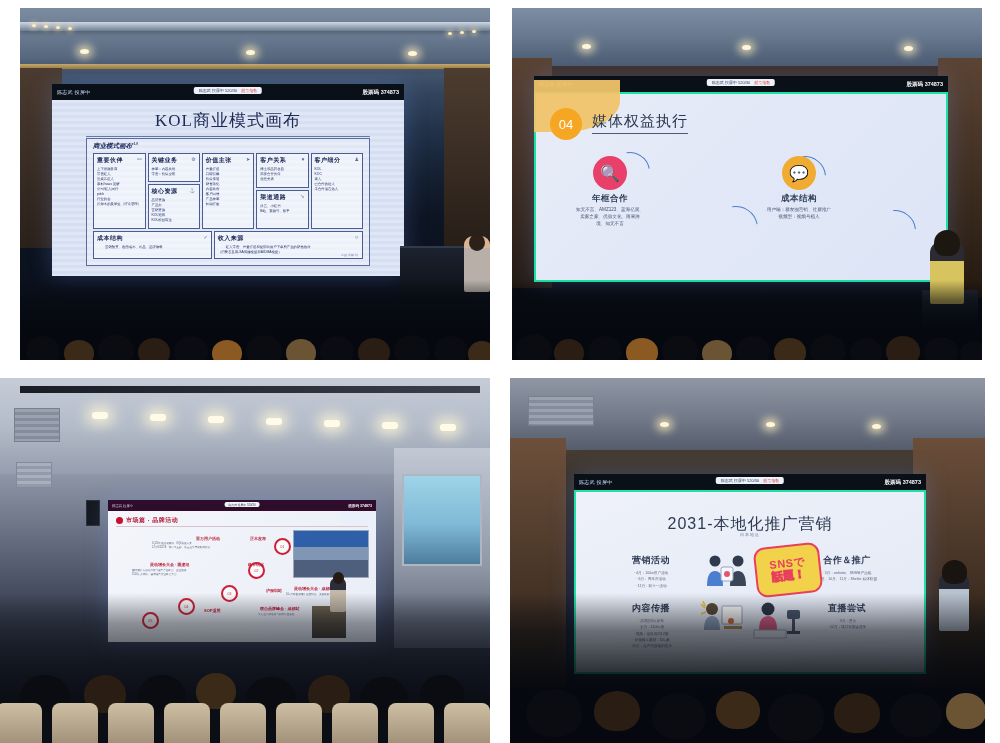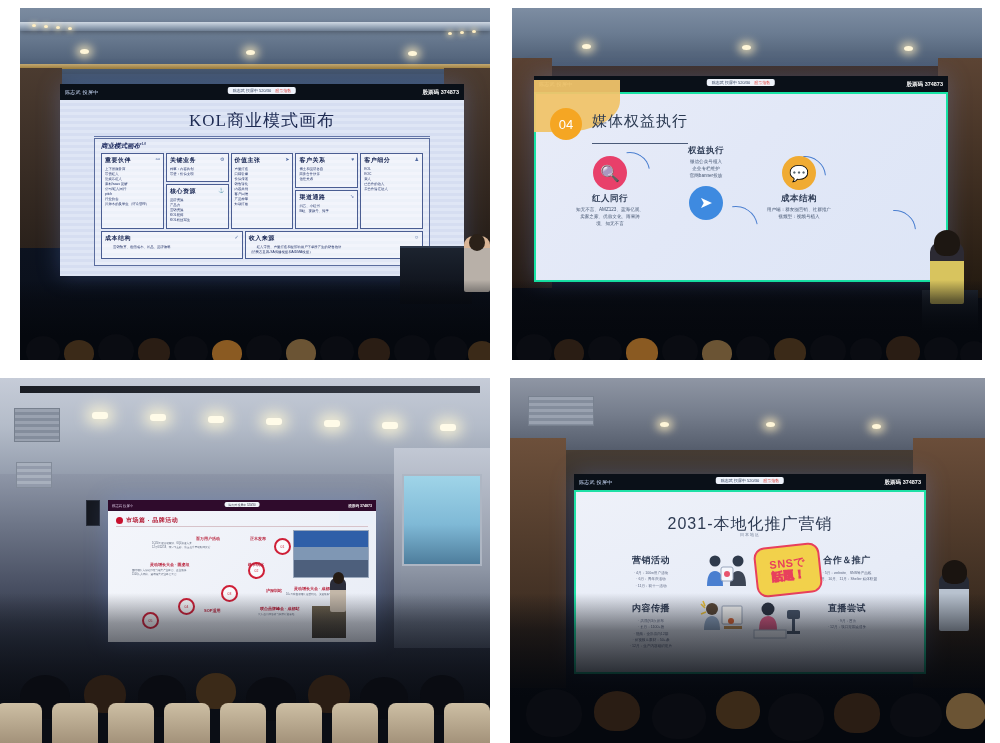--- a/index.html
+++ b/index.html
@@ -50,21 +50,21 @@
   .wall-right1{
     position:absolute;right:0;top:60px;width:46px;height:190px;
     background:linear-gradient(180deg,#4d3c30,#241c16);
   }
 
   
   .screen {
     position:absolute; background:#0b0f1a; overflow:hidden;
     box-shadow: 0 0 22px rgba(120,160,255,.25);
   }
-  #screen1 { left:40px; top:76px; width:404px; height:192px; }
+  #screen1 { left:32px; top:76px; width:352px; height:192px; }
   .scr-topbar {
     position:absolute;left:0;top:0;width:100%;height:16px;
     background:#0a1018; display:flex; align-items:center;
     justify-content:space-between; padding:0 5px;
   }
   .scr-user { font-size:5px; color:#cfe0ff; letter-spacing:.3px; white-space:nowrap;}
   .scr-stock{ font-size:5.5px; color:#ffffff; font-weight:bold; white-space:nowrap;}
   .scr-pill{
     position:absolute; left:50%; transform:translateX(-50%); top:2.5px;
     background:#eef3fb; border-radius:2px; padding:1px 5px;
@@ -179,21 +179,21 @@
     position:absolute;left:-12px;top:-14px;width:96px;height:52px;
     background:#f0c46a;border-radius:0 0 60% 0; opacity:.95;
   }
   .s2-badge{
     position:absolute;left:14px;top:14px;width:32px;height:32px;border-radius:50%;
     background:#f5a623;color:#fff;font-size:13px;display:flex;
     align-items:center;justify-content:center;font-family:"Liberation Sans",sans-serif;
   }
   .s2-title{
     position:absolute;left:56px;top:18px;font-size:15px;color:#2b3a52;
-    border-bottom:1.5px solid #4a5a78;padding-bottom:12px; letter-spacing:1px;
+    border-bottom:1.5px solid #4a5a78;padding-bottom:2px; letter-spacing:1px;
   }
   .s2-node{ position:absolute; text-align:center; }
   .s2-circle{
     width:34px;height:34px;border-radius:50%;display:flex;align-items:center;
     justify-content:center;margin:0 auto;color:#fff;font-size:16px;
   }
   .c-pink{ background:#e8406a; }
   .c-blue{ background:#3e8ae0; }
   .c-amber{ background:#f0ab33; }
   .c-blue2{ background:#3e8ae0; }
@@ -581,33 +581,26 @@
           <div class="s2-badge">04</div>
           <div class="s2-title">媒体权益执行</div>
 
           <div class="arc" style="left:74px;top:58px;width:40px;height:40px;transform:rotate(35deg)"></div>
           <div class="arc" style="left:178px;top:112px;width:44px;height:44px;transform:rotate(35deg)"></div>
           <div class="arc" style="left:248px;top:62px;width:42px;height:42px;transform:rotate(40deg)"></div>
           <div class="arc" style="left:338px;top:116px;width:42px;height:42px;transform:rotate(40deg)"></div>
 
           <div class="s2-node" style="left:20px;top:62px;width:108px">
             <div class="s2-circle c-pink">🔍</div>
-            <div class="s2-h">红人同行</div>
+            <div class="s2-h">年框合作</div>
             <div class="s2-p" style="white-space:pre-line">知无不言、AMZ123、蓝海亿观、
 卖家之家、优假文化、雨果跨
 境、知无不言</div>
           </div>
 
-          <div class="s2-node" style="left:118px;top:48px;width:104px">
-            <div class="s2-h">权益执行</div>
-            <div class="s2-p" style="white-space:pre-line">微信公众号植入
-企业专栏维护
-官网banner投放</div>
-            <div class="s2-circle c-blue" style="margin-top:6px">➤</div>
-          </div>
 
           <div class="s2-node" style="left:208px;top:62px;width:110px">
             <div class="s2-circle c-amber">💬</div>
             <div class="s2-h">成本结构</div>
             <div class="s2-p" style="white-space:pre-line">用户端：群友圈营销、社群推广
 视频型：视频号植入</div>
           </div>
 
         </div>
       </div>

